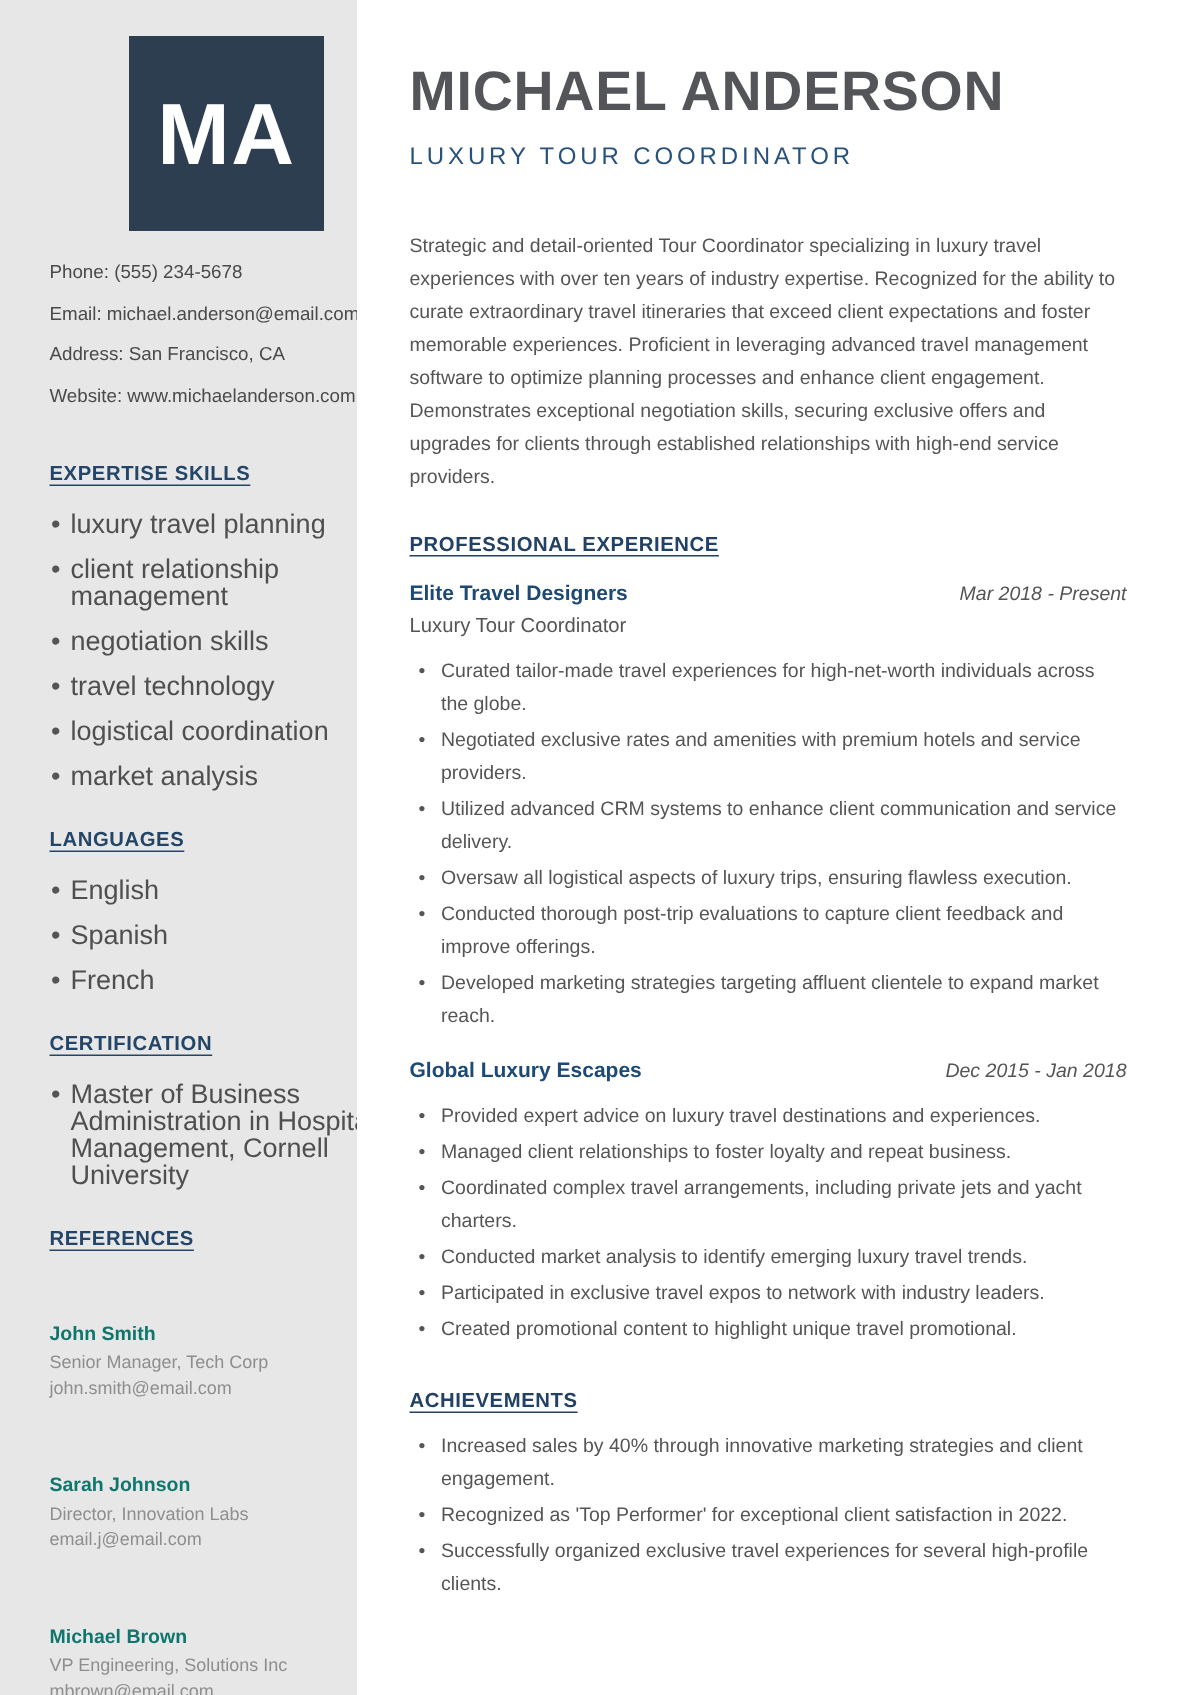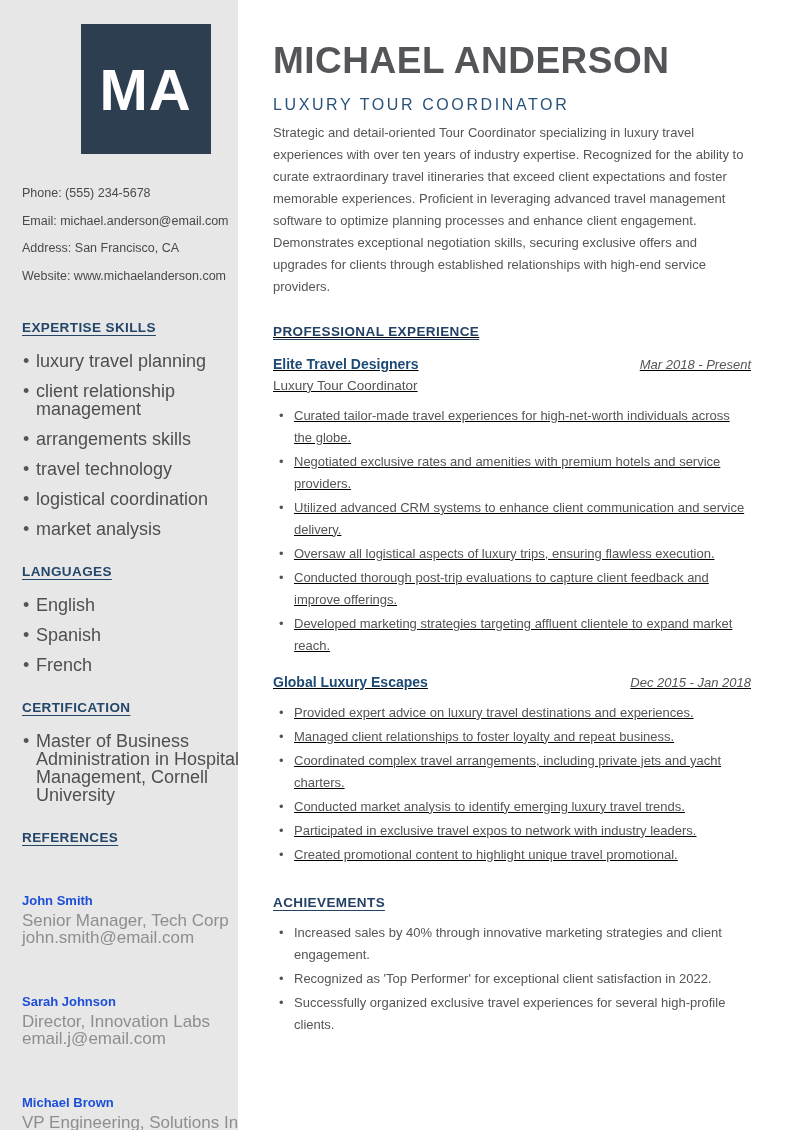--- a/index.html
+++ b/index.html
@@ -11,31 +11,31 @@
     font-family: "Liberation Sans", "DejaVu Sans", sans-serif;
     overflow: hidden;
   }
 
   
   .sidebar {
     position: absolute;
     left: 0; top: 0;
     width: 291px; height: 1130px;
     background: #e7e7e7;
-    padding: 24px 22px 0 22px;
+    padding: 24px 22px 0 33px;
   }
   .monogram {
     width: 130px; height: 130px;
     margin: 0 auto;
     background: #2d3e50;
     color: #ffffff;
     display: flex; align-items: center; justify-content: center;
     font-size: 58px; font-weight: bold; letter-spacing: 1px;
   }
-  .contact { margin-top: 32px; }
+  .contact { margin-top: 20px; }
   .contact-line { font-size: 12.5px; color: #4a4a4a; margin-bottom: 13.5px; }
 
   .side-heading {
     color: #234668;
     font-weight: bold;
     font-size: 13.5px;
     letter-spacing: 0.4px;
     text-decoration: underline;
     text-underline-offset: 3px;
   }
@@ -54,22 +54,22 @@
     margin-bottom: 12px;
   }
   .side-list li::before {
     content: "\2022";
     position: absolute; left: 1px; top: 0;
     color: #555555;
   }
 
   .refs { margin-top: 16px; }
   .ref { margin-bottom: 13px; }
-  .ref-name { font-size: 13px; font-weight: bold; color: #1d4ed8; margin-bottom: 4px; margin-top: 48px; }
-  .ref-meta { font-size: 17px; color: #8e8e8e; line-height: 17px; }
+  .ref-name { font-size: 13px; font-weight: bold; color: #0f766e; margin-bottom: 4px; margin-top: 48px; }
+  .ref-meta { font-size: 12px; color: #8e8e8e; line-height: 17px; }
 
   
   .main {
     position: absolute;
     left: 238px; top: 0;
     width: 545px; height: 1130px;
     background: #ffffff;
     padding: 42px 32px 0 35px;
   }
   .name {
@@ -81,34 +81,34 @@
     white-space: nowrap;
   }
   .title {
     margin-top: 15px;
     font-size: 16px;
     color: #29527a;
     letter-spacing: 2.6px;
     white-space: nowrap;
   }
   .summary {
-    margin-top: 8px;
+    margin-top: 39px;
     font-size: 13px;
     color: #555555;
     line-height: 22px;
   }
   .main-heading {
     font-size: 13.5px;
     font-weight: bold;
     color: #234165;
     letter-spacing: 0.4px;
     text-decoration: underline;
     text-underline-offset: 3px;
   }
-  .sec-experience { margin-top: 26px; text-decoration: underline; }
+  .sec-experience { margin-top: 26px; }
   .sec-achievements { margin-top: 29px; }
 
   .job { margin-top: 17px; }
   .job-header { display: flex; justify-content: space-between; align-items: baseline; }
   .company { font-size: 14px; font-weight: bold; color: #1c4a74; }
   .dates { font-size: 13px; font-style: italic; color: #555555; }
   .role { margin-top: 6px; font-size: 13.5px; color: #555555; }
 
   .bullets { list-style: none; margin-top: 12px; margin-bottom: 12px; }
   .bullets li {
@@ -138,21 +138,21 @@
     <div class="contact-line">Email: michael.anderson@email.com</div>
     <div class="contact-line">Address: San Francisco, CA</div>
     <div class="contact-line">Website: www.michaelanderson.com</div>
   </div>
 
   <div class="sec-expertise">
     <div class="side-heading">EXPERTISE SKILLS</div>
     <ul class="side-list">
       <li>luxury travel planning</li>
       <li>client relationship management</li>
-      <li>arrangements skills</li>
+      <li>negotiation skills</li>
       <li>travel technology</li>
       <li>logistical coordination</li>
       <li>market analysis</li>
     </ul>
   </div>
 
   <div class="sec-languages">
     <div class="side-heading">LANGUAGES</div>
     <ul class="side-list">
       <li>English</li>

